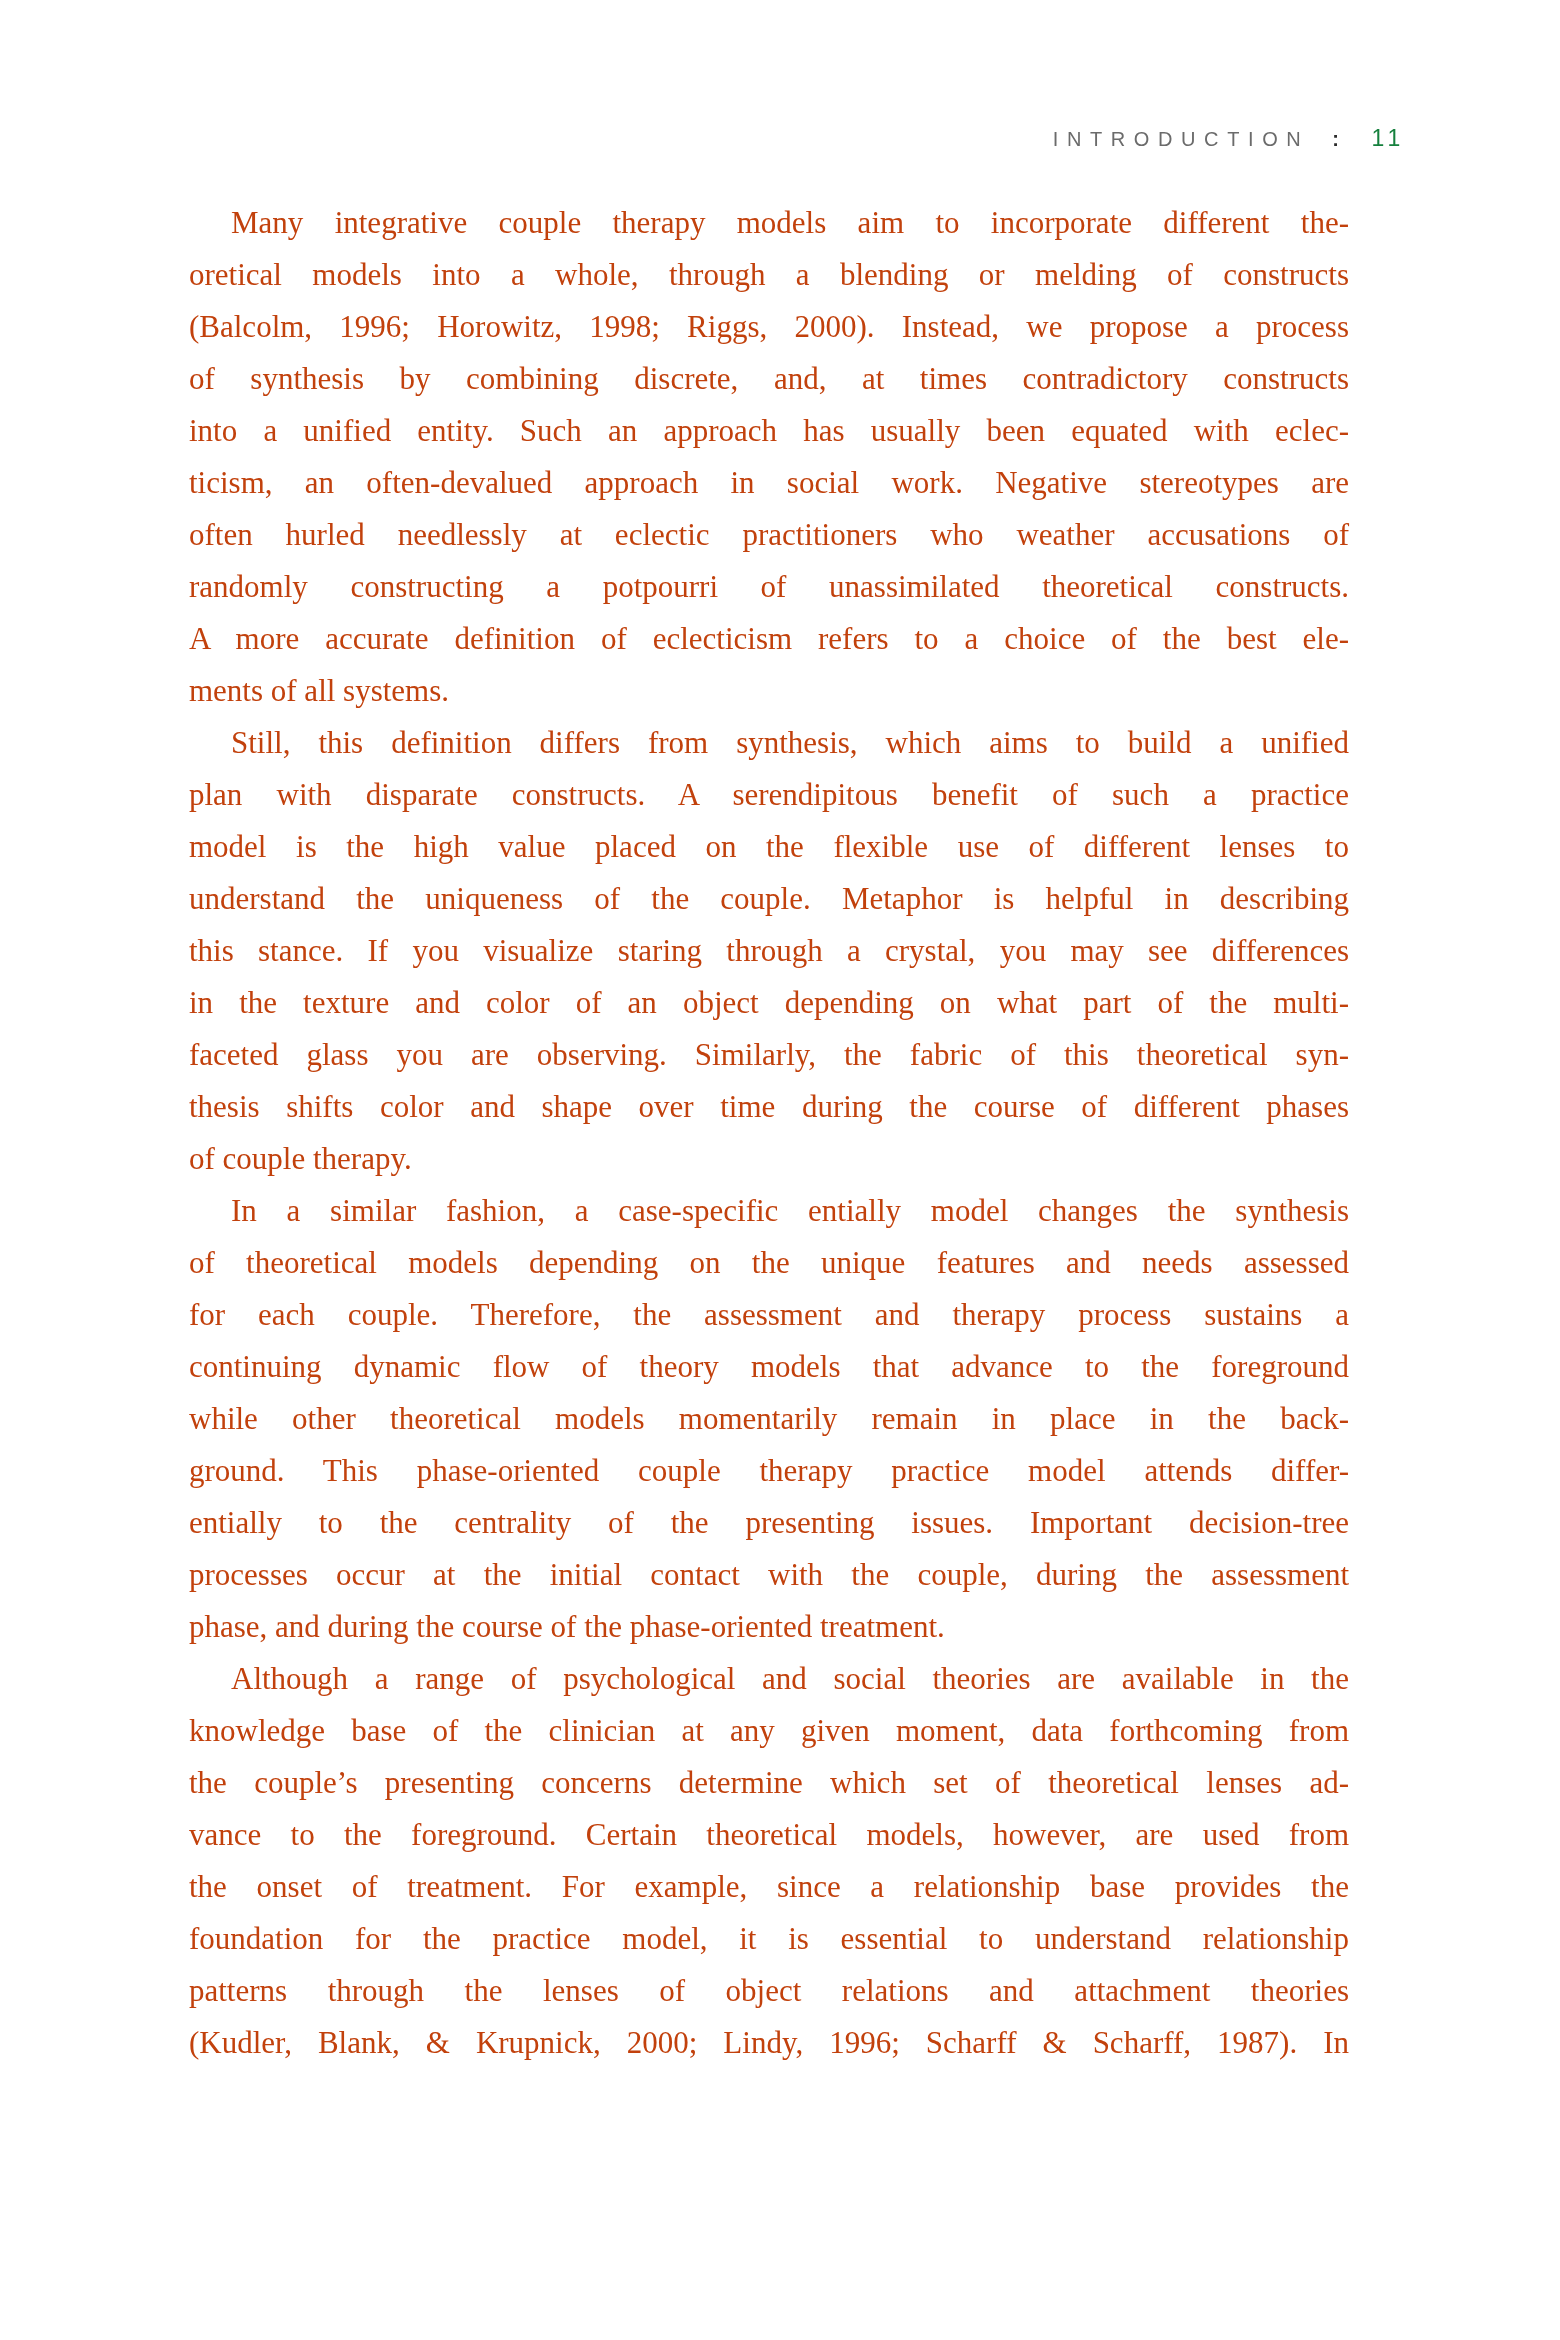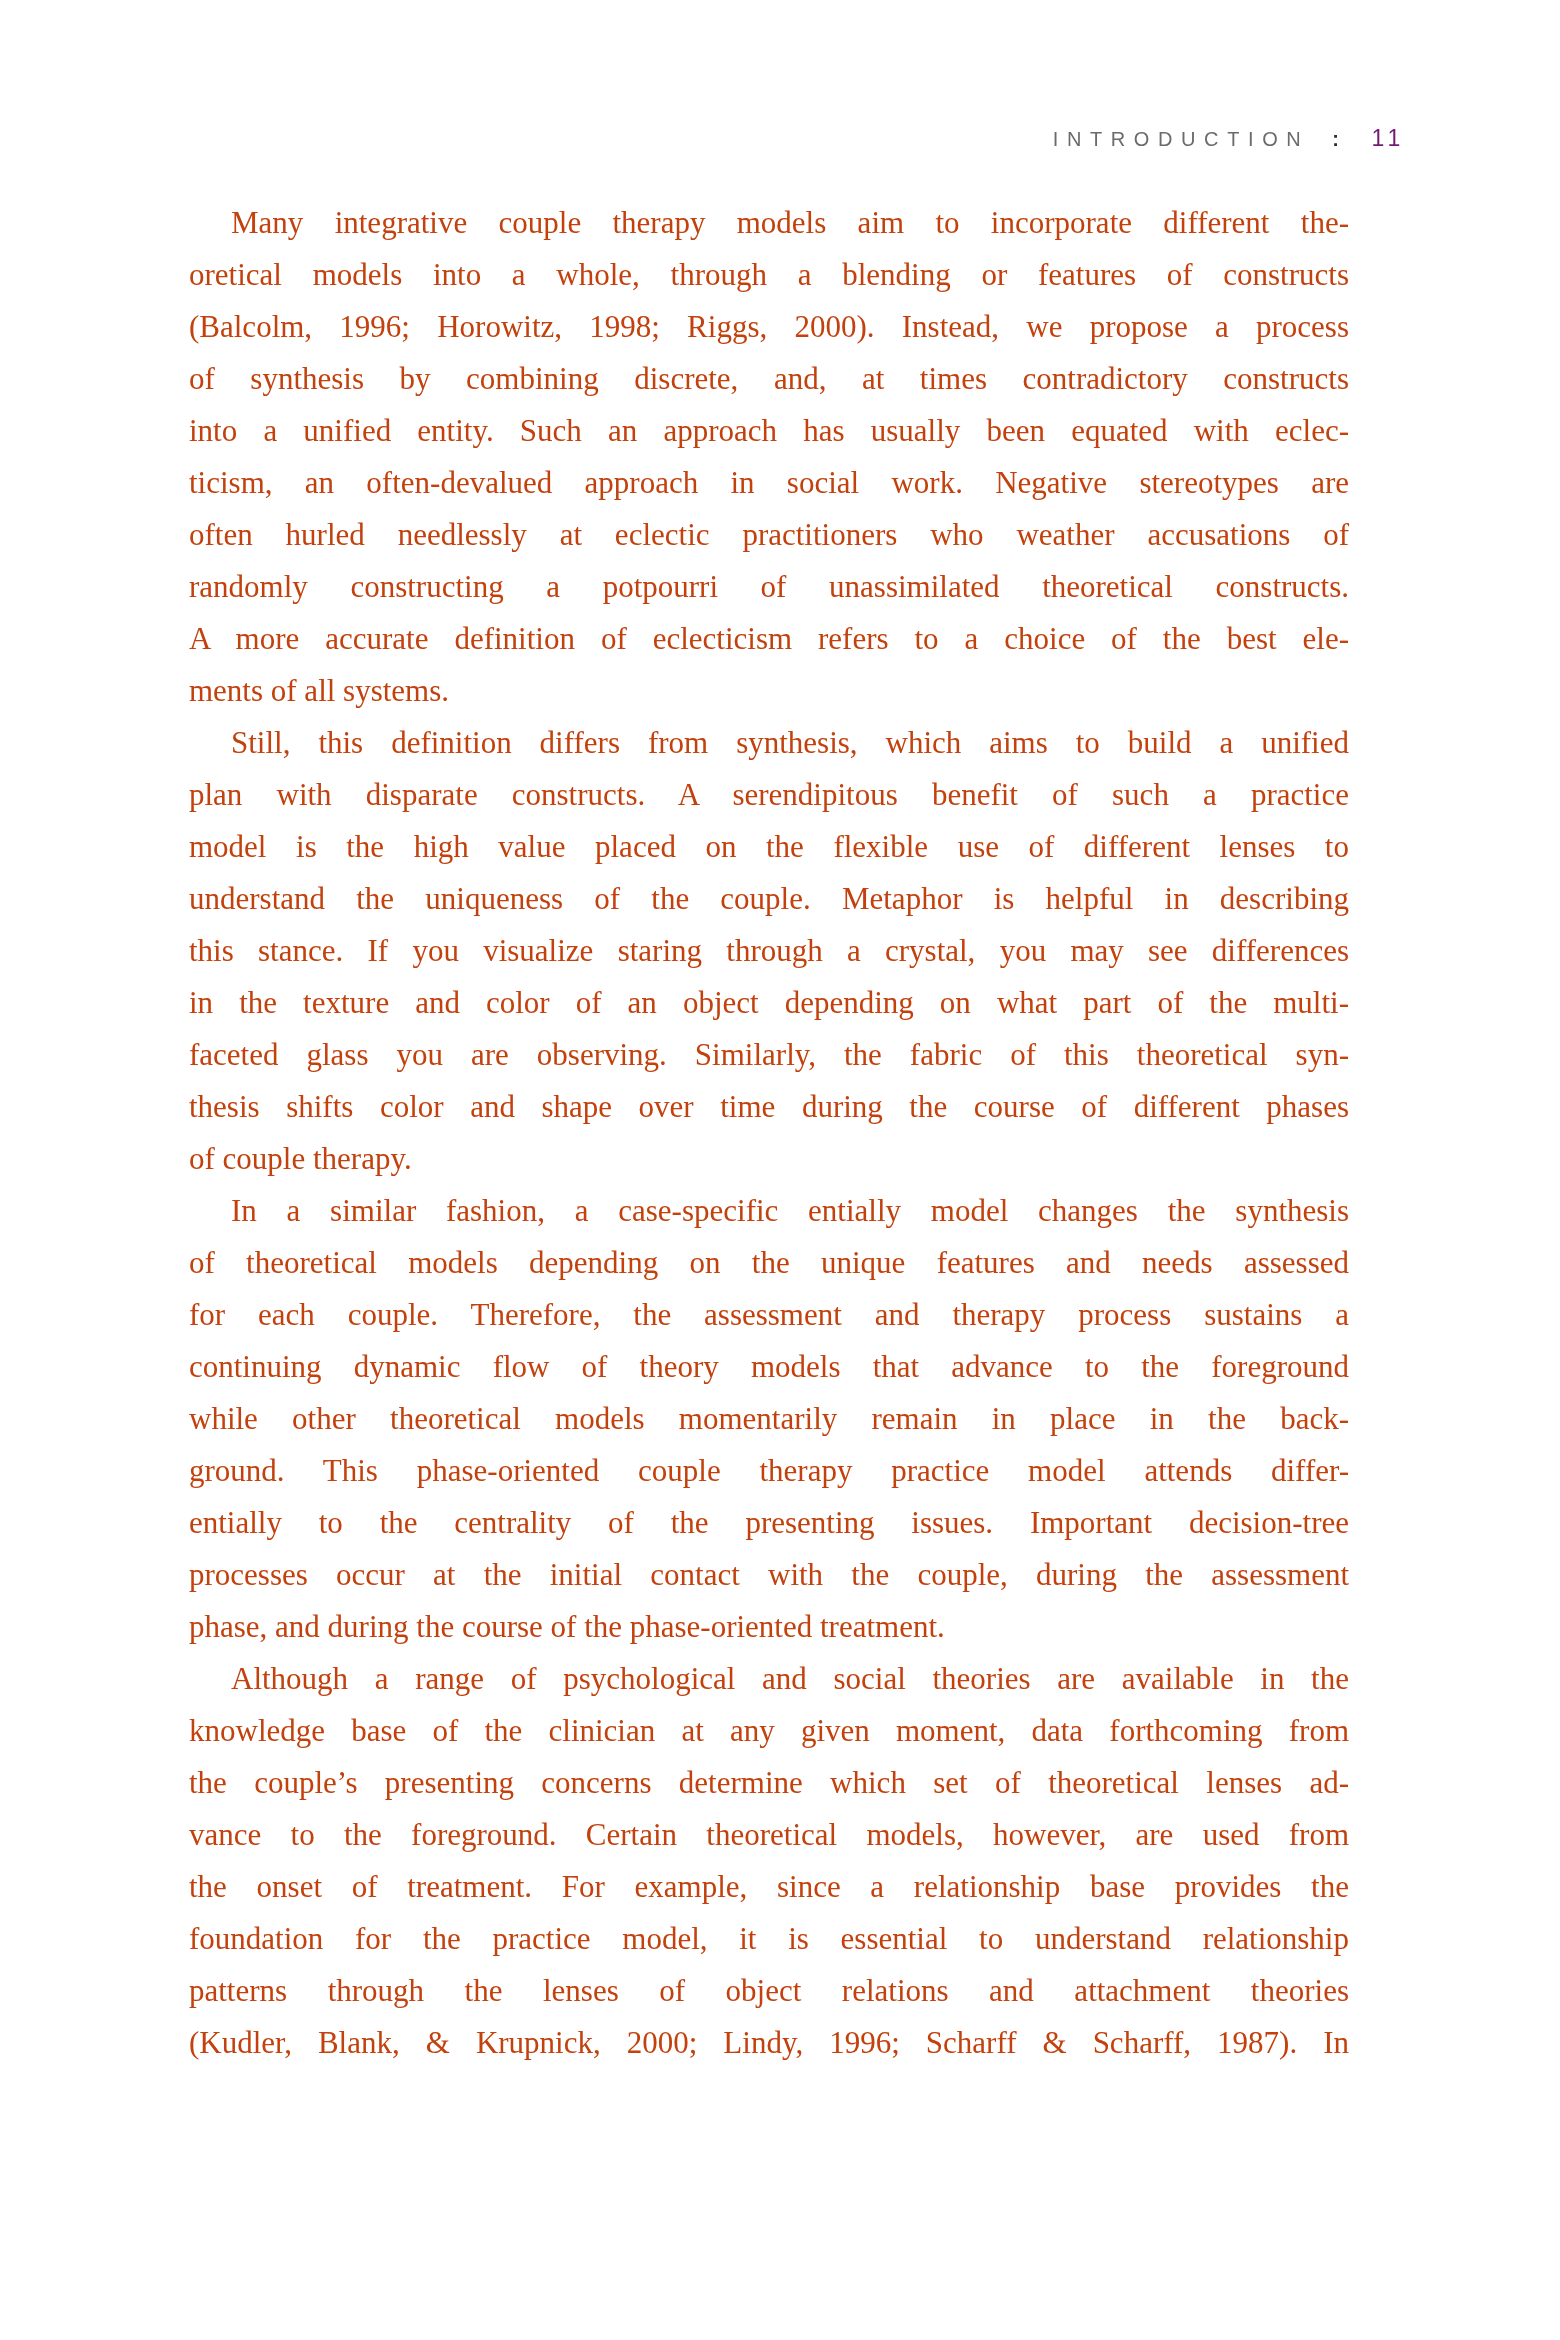--- a/index.html
+++ b/index.html
@@ -32,21 +32,21 @@
   .running-head .separator {
     font-size: 20px;
     font-weight: 700;
     color: #2b2b2b;
     margin-left: 23px;
   }
   .running-head .page-number {
     font-size: 23px;
     font-weight: 400;
     letter-spacing: 4.8px;
-    color: #701a75;
+    color: #15803d;
     margin-left: 32.5px;
   }
   
   .text-block {
     position: absolute;
     left: 189px;
     top: 197px;
     width: 1160px;
     font-family: "Liberation Serif", serif;
     font-size: 31px;
@@ -73,21 +73,21 @@
   <div class="running-head">
     <span class="section-title">INTRODUCTION</span>
     <span class="separator">:</span>
     <span class="page-number">11</span>
   </div>
 
   <div class="text-block">
 
     <div>
       <div class="line first">Many integrative couple therapy models aim to incorporate different the-</div>
-      <div class="line">oretical models into a whole, through a blending or features of constructs</div>
+      <div class="line">oretical models into a whole, through a blending or melding of constructs</div>
       <div class="line">(Balcolm, 1996; Horowitz, 1998; Riggs, 2000). Instead, we propose a process</div>
       <div class="line">of synthesis by combining discrete, and, at times contradictory constructs</div>
       <div class="line">into a unified entity. Such an approach has usually been equated with eclec-</div>
       <div class="line">ticism, an often-devalued approach in social work. Negative stereotypes are</div>
       <div class="line">often hurled needlessly at eclectic practitioners who weather accusations of</div>
       <div class="line">randomly constructing a potpourri of unassimilated theoretical constructs.</div>
       <div class="line">A more accurate definition of eclecticism refers to a choice of the best ele-</div>
       <div class="line last">ments of all systems.</div>
     </div>
 

